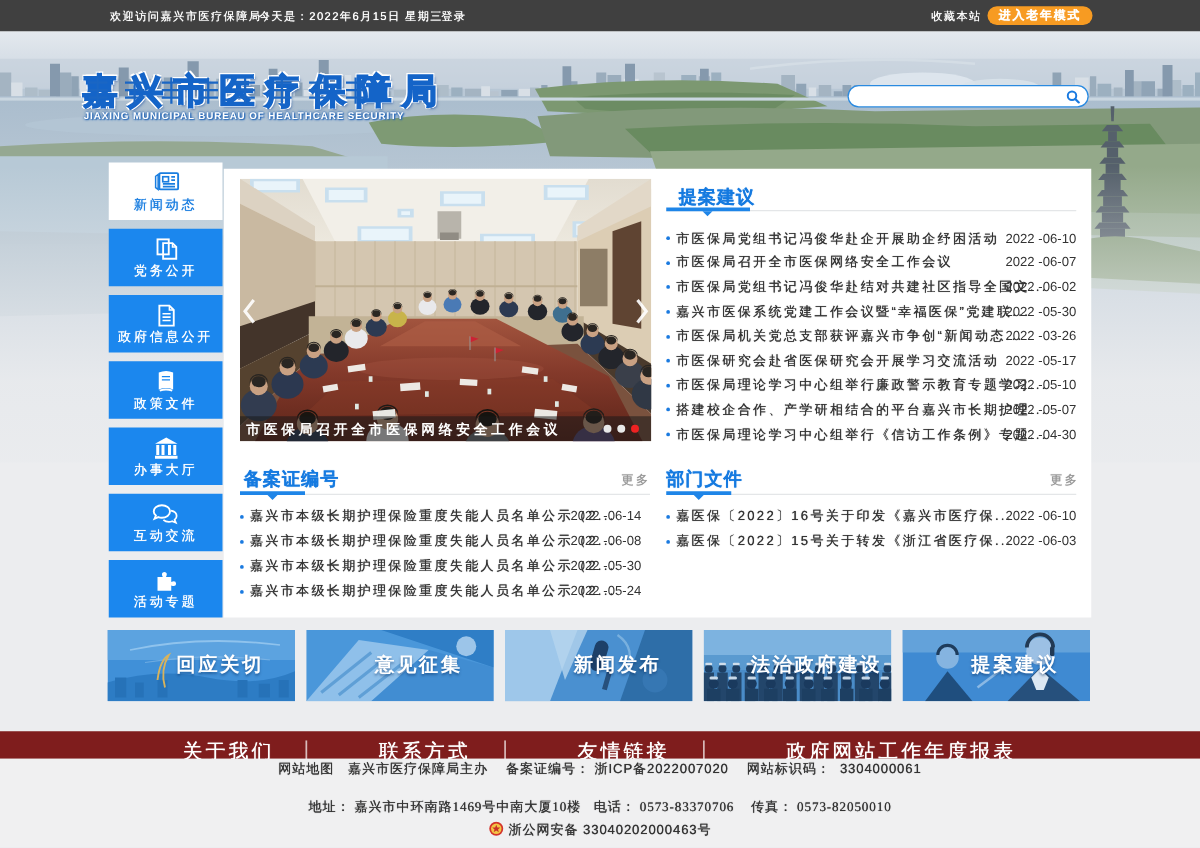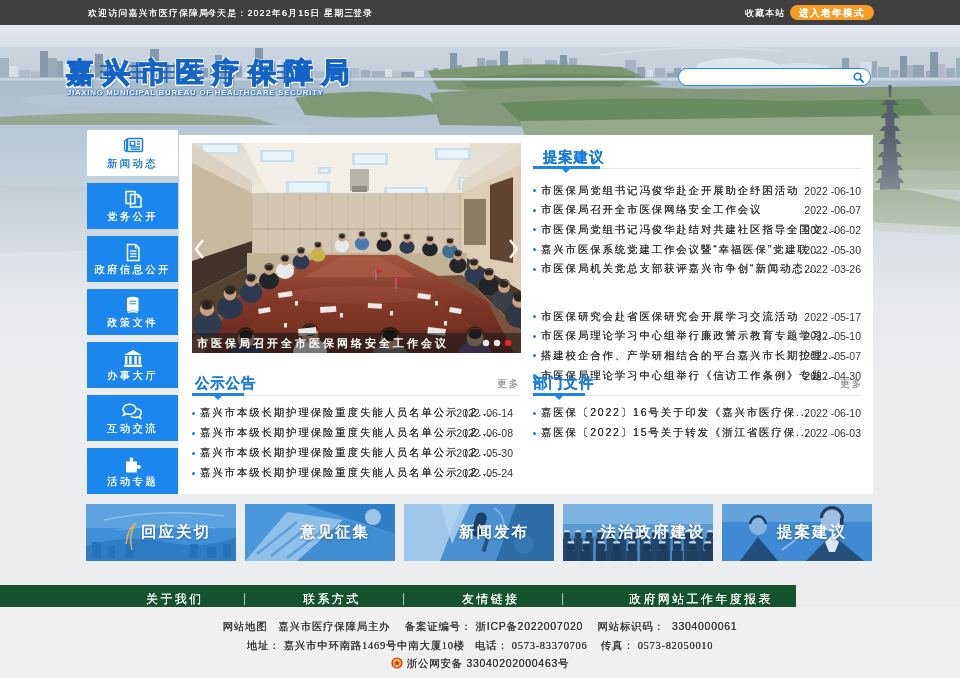--- a/index.html
+++ b/index.html
@@ -32,21 +32,21 @@
   ul.news li { position:relative; color:#333; font-size:10.5px; white-space:nowrap; }
   ul.news li .dot { position:absolute; left:0; top:50%; margin-top:-1.5px; width:3px; height:3px; background:#1a7ae0; border-radius:50%; }
   ul.news li .tt { position:absolute; left:8px; top:50%; transform:translateY(-50%); letter-spacing:1.8px;text-align:right; }
   ul.news li .dt { position:absolute; right:0; top:50%; transform:translateY(-50%); color:#333; letter-spacing:0; }
   
   #carousel { position:absolute; left:13px; top:8px; width:329px; height:210px; }
   
   .bigbtn { position:absolute; top:504px; width:180px; height:57px; }
   .bigbtn .lb { position:absolute; left:0; top:0; width:100%; height:100%; display:flex; align-items:center; justify-content:center; color:#fff; font-size:15.5px; font-weight:bold; letter-spacing:2px; text-shadow:0 1px 2px rgba(0,40,90,.45); }
   
-  #fnav { position:absolute; left:0; top:585px; width:796px; height:22px; background:#14532d; color:#fff; font-size:12px; }
+  #fnav { position:absolute; left:0; top:585px; width:960px; height:22px; background:#7f1d1d; color:#fff; font-size:16px; }
   #fnav span { position:absolute; top:6px; letter-spacing:2.4px; }
   #fnav .sep { color:rgba(255,255,255,.7); }
   #finfo { position:absolute; left:0; top:607px; width:960px; height:71px; background:#f0f0f1; color:#333; font-size:10.5px; text-align:center; }
   #finfo .ln { position:absolute; left:0; width:960px; letter-spacing:0.7px; }
 </style>
 </head>
 <body>
 
 <div id="banner"><svg width="960" height="395" viewBox="0 0 960 395" preserveAspectRatio="none">
 <defs>
@@ -554,21 +554,21 @@
     <li style="height:19.6px;">
         <span class="dot"></span>
         <span class="tt cjk">嘉兴市医保系统党建工作会议暨“幸福医保”党建联...</span>
         <span class="dt">2022 -05-30</span>
       </li>
     <li style="height:19.6px;">
         <span class="dot"></span>
         <span class="tt cjk">市医保局机关党总支部获评嘉兴市争创“新闻动态...</span>
         <span class="dt">2022 -03-26</span>
       </li>
-    <li style="height:19.6px;margin-top:28px;">
+    <li style="height:19.6px;">
         <span class="dot"></span>
         <span class="tt cjk">市医保研究会赴省医保研究会开展学习交流活动</span>
         <span class="dt">2022 -05-17</span>
       </li>
     <li style="height:19.6px;">
         <span class="dot"></span>
         <span class="tt cjk">市医保局理论学习中心组举行廉政警示教育专题学习...</span>
         <span class="dt">2022 -05-10</span>
       </li>
     <li style="height:19.6px;">
@@ -576,21 +576,21 @@
         <span class="tt cjk">搭建校企合作、产学研相结合的平台嘉兴市长期护理...</span>
         <span class="dt">2022 -05-07</span>
       </li>
     <li style="height:19.6px;">
         <span class="dot"></span>
         <span class="tt cjk">市医保局理论学习中心组举行《信访工作条例》专题...</span>
         <span class="dt">2022 -04-30</span>
       </li>
   </ul>
 
-  <div class="sechead cjk" style="left:16px; top:239px;">公示公告</div>
+  <div class="sechead cjk" style="left:16px; top:239px;">备案证编号</div>
   <div class="more cjk" style="left:318px; top:242px;">更多</div>
   <div class="grayline" style="left:13px; top:259.5px; width:328px;"></div>
   <div class="blueline" style="left:13px; top:258px; width:52px;"></div>
   <div class="bluetri" style="left:35px; top:261px;"></div>
   <ul class="news" id="noticelist" style="left:13px; top:268px; width:321px;">
     <li style="height:20px;">
         <span class="dot"></span>
         <span class="tt cjk">嘉兴市本级长期护理保险重度失能人员名单公示（2...</span>
         <span class="dt">2022 -06-14</span>
       </li>
@@ -772,20 +772,20 @@
 <div id="fnav">
   <span class="cjk" style="left:146px;">关于我们</span>
   <span class="sep" style="left:243px;">|</span>
   <span class="cjk" style="left:303px;">联系方式</span>
   <span class="sep" style="left:402px;">|</span>
   <span class="cjk" style="left:462px;">友情链接</span>
   <span class="sep" style="left:561px;">|</span>
   <span class="cjk" style="left:629px;">政府网站工作年度报表</span>
 </div>
 <div id="finfo">
-  <div class="ln cjk" style="top:13px;">网站地图&nbsp;&nbsp;&nbsp;嘉兴市医疗保障局主办&nbsp;&nbsp;&nbsp;&nbsp;备案证编号：&nbsp;浙ICP备2022007020&nbsp;&nbsp;&nbsp;&nbsp;网站标识码：&nbsp;&nbsp;3304000061</div>
+  <div class="ln cjk" style="top:1px;">网站地图&nbsp;&nbsp;&nbsp;嘉兴市医疗保障局主办&nbsp;&nbsp;&nbsp;&nbsp;备案证编号：&nbsp;浙ICP备2022007020&nbsp;&nbsp;&nbsp;&nbsp;网站标识码：&nbsp;&nbsp;3304000061</div>
   <div class="ln cjk" style="top:32px;font-family:Liberation Serif, serif;">地址：&nbsp;嘉兴市中环南路1469号中南大厦10楼&nbsp;&nbsp;&nbsp;电话：&nbsp;0573-83370706&nbsp;&nbsp;&nbsp;&nbsp;传真：&nbsp;0573-82050010</div>
   <div class="ln cjk" style="top:50px;"><svg style="vertical-align:-2px;margin-right:4px" width="12" height="12" viewBox="0 0 12 12">
         <circle cx="6" cy="6" r="5.6" fill="#d4342c"></circle>
         <circle cx="6" cy="6" r="4.2" fill="#f3c545"></circle>
         <path d="M6 2.8 L6.9 5 L9.2 5 L7.4 6.5 L8.1 8.8 L6 7.4 L3.9 8.8 L4.6 6.5 L2.8 5 L5.1 5 z" fill="#c93028"></path>
       </svg>浙公网安备 33040202000463号</div>
 </div>
 
 </body></html>

